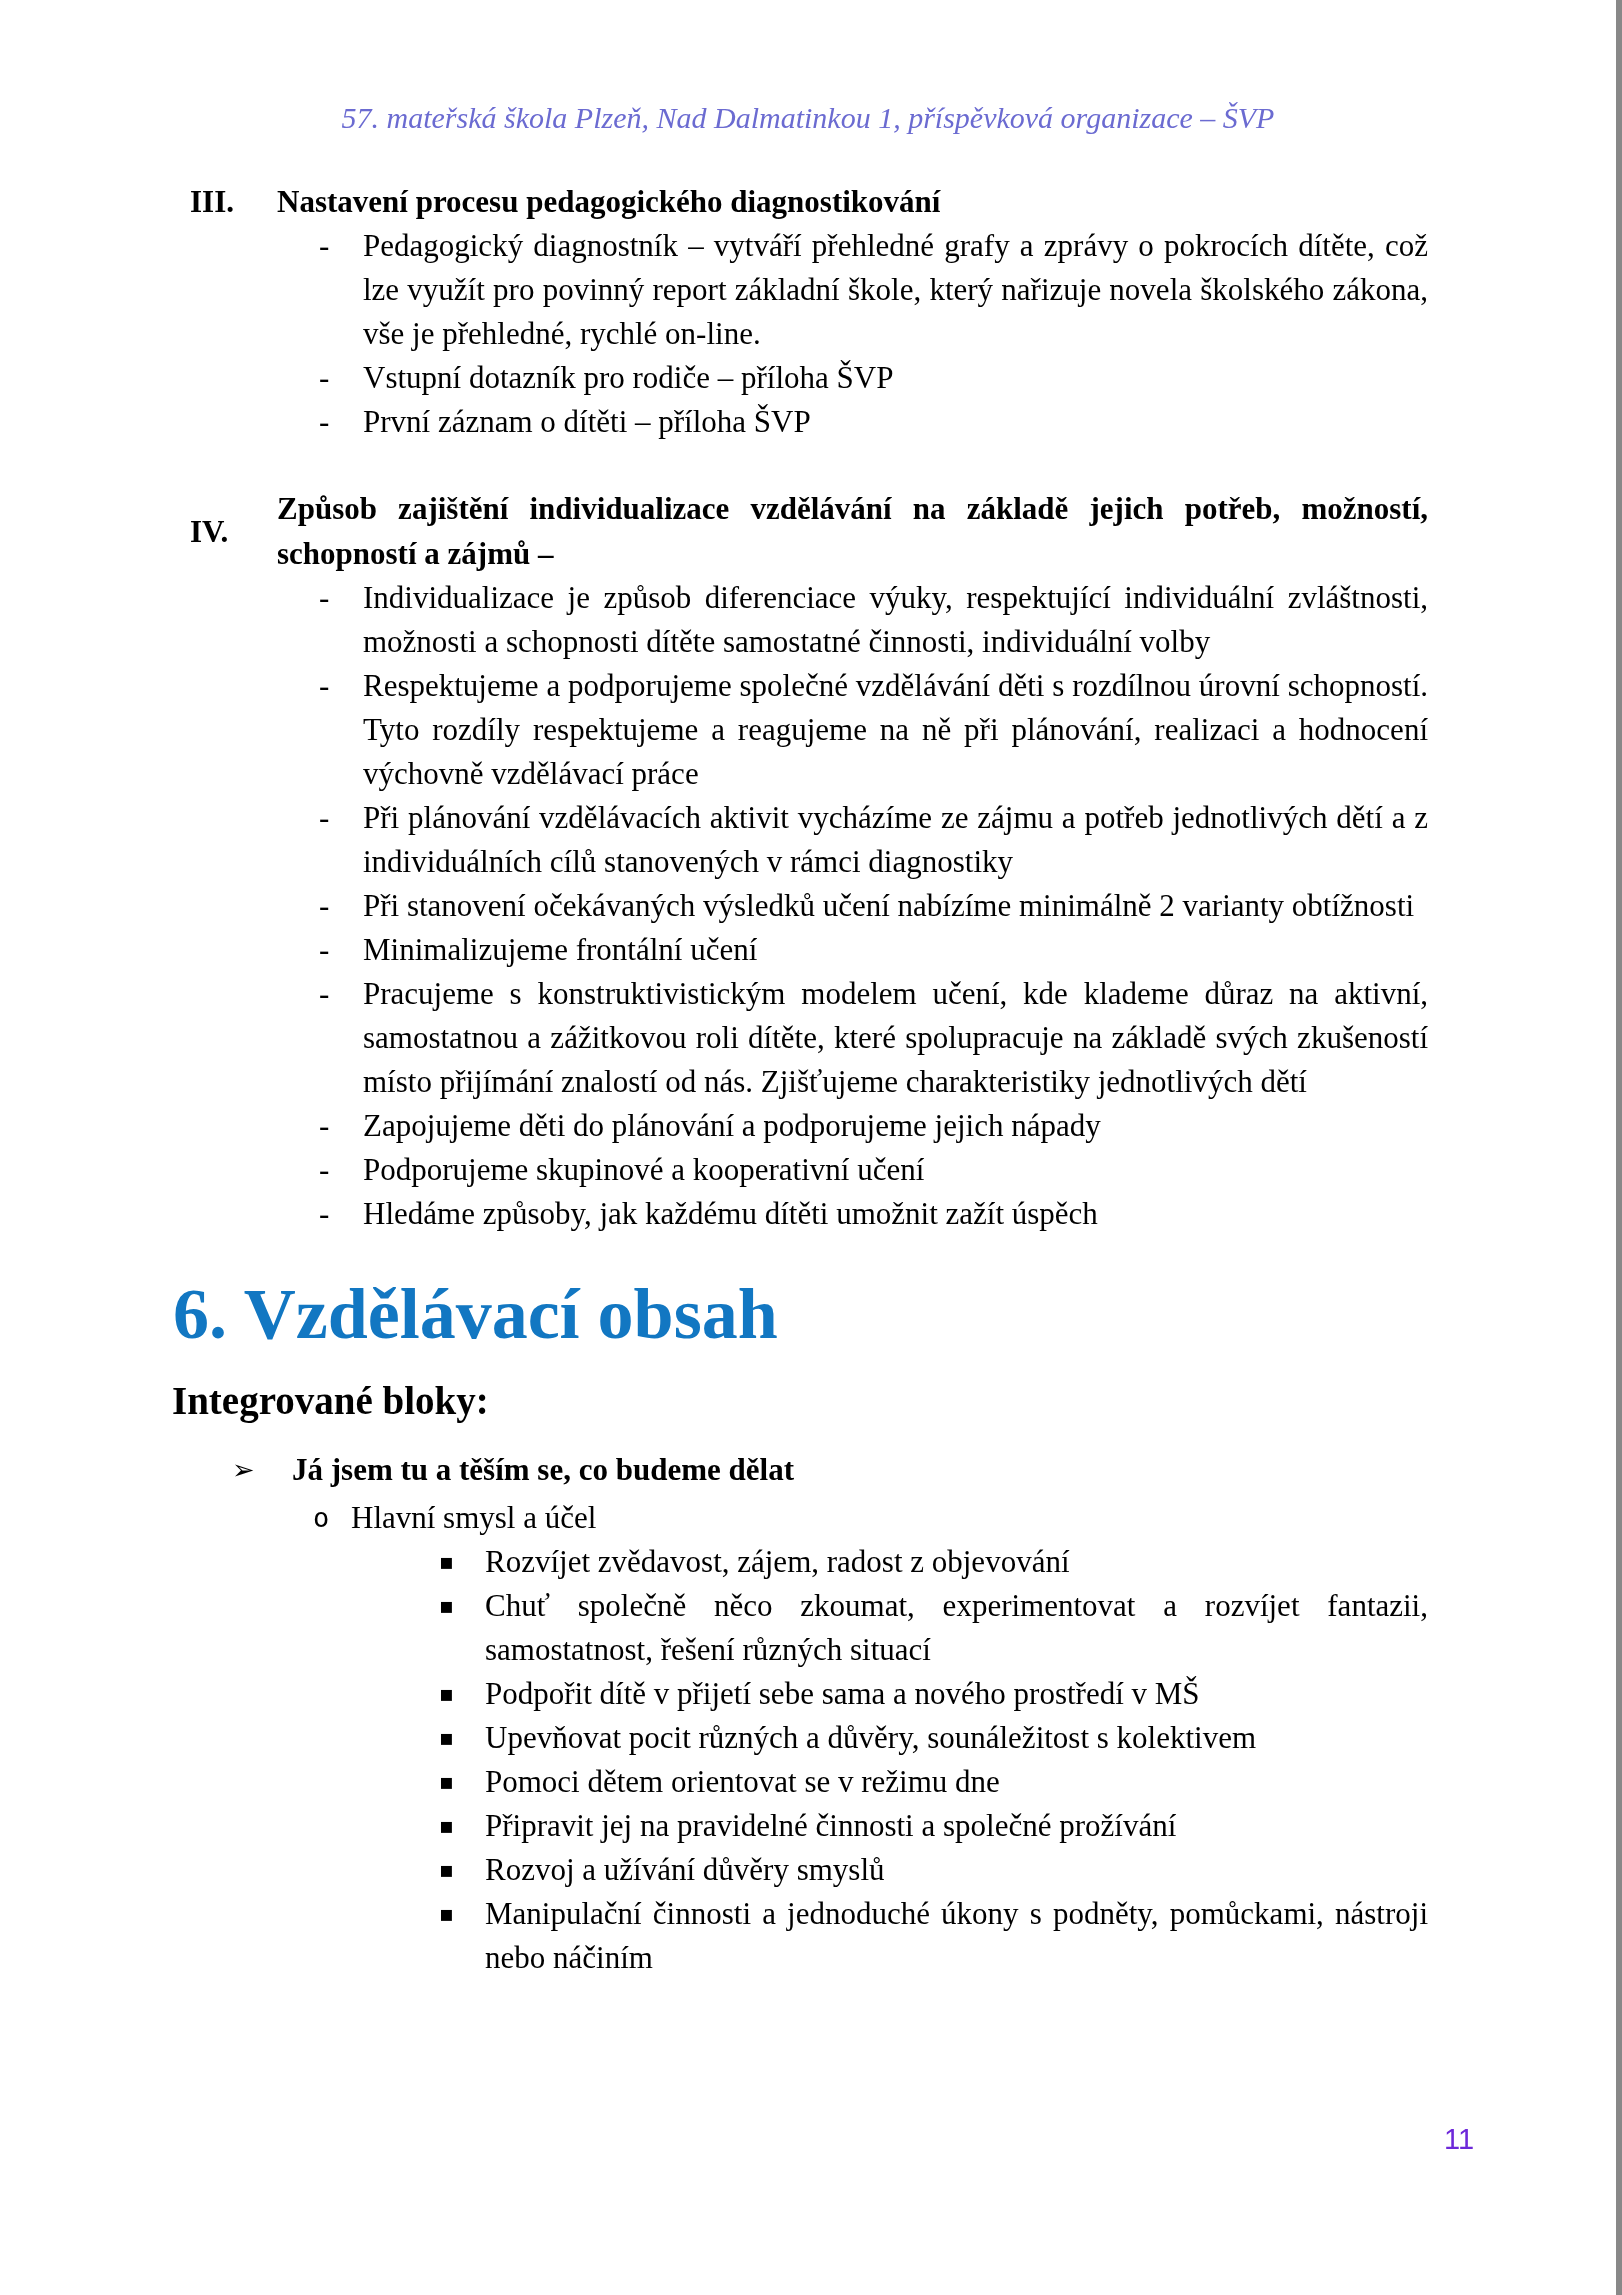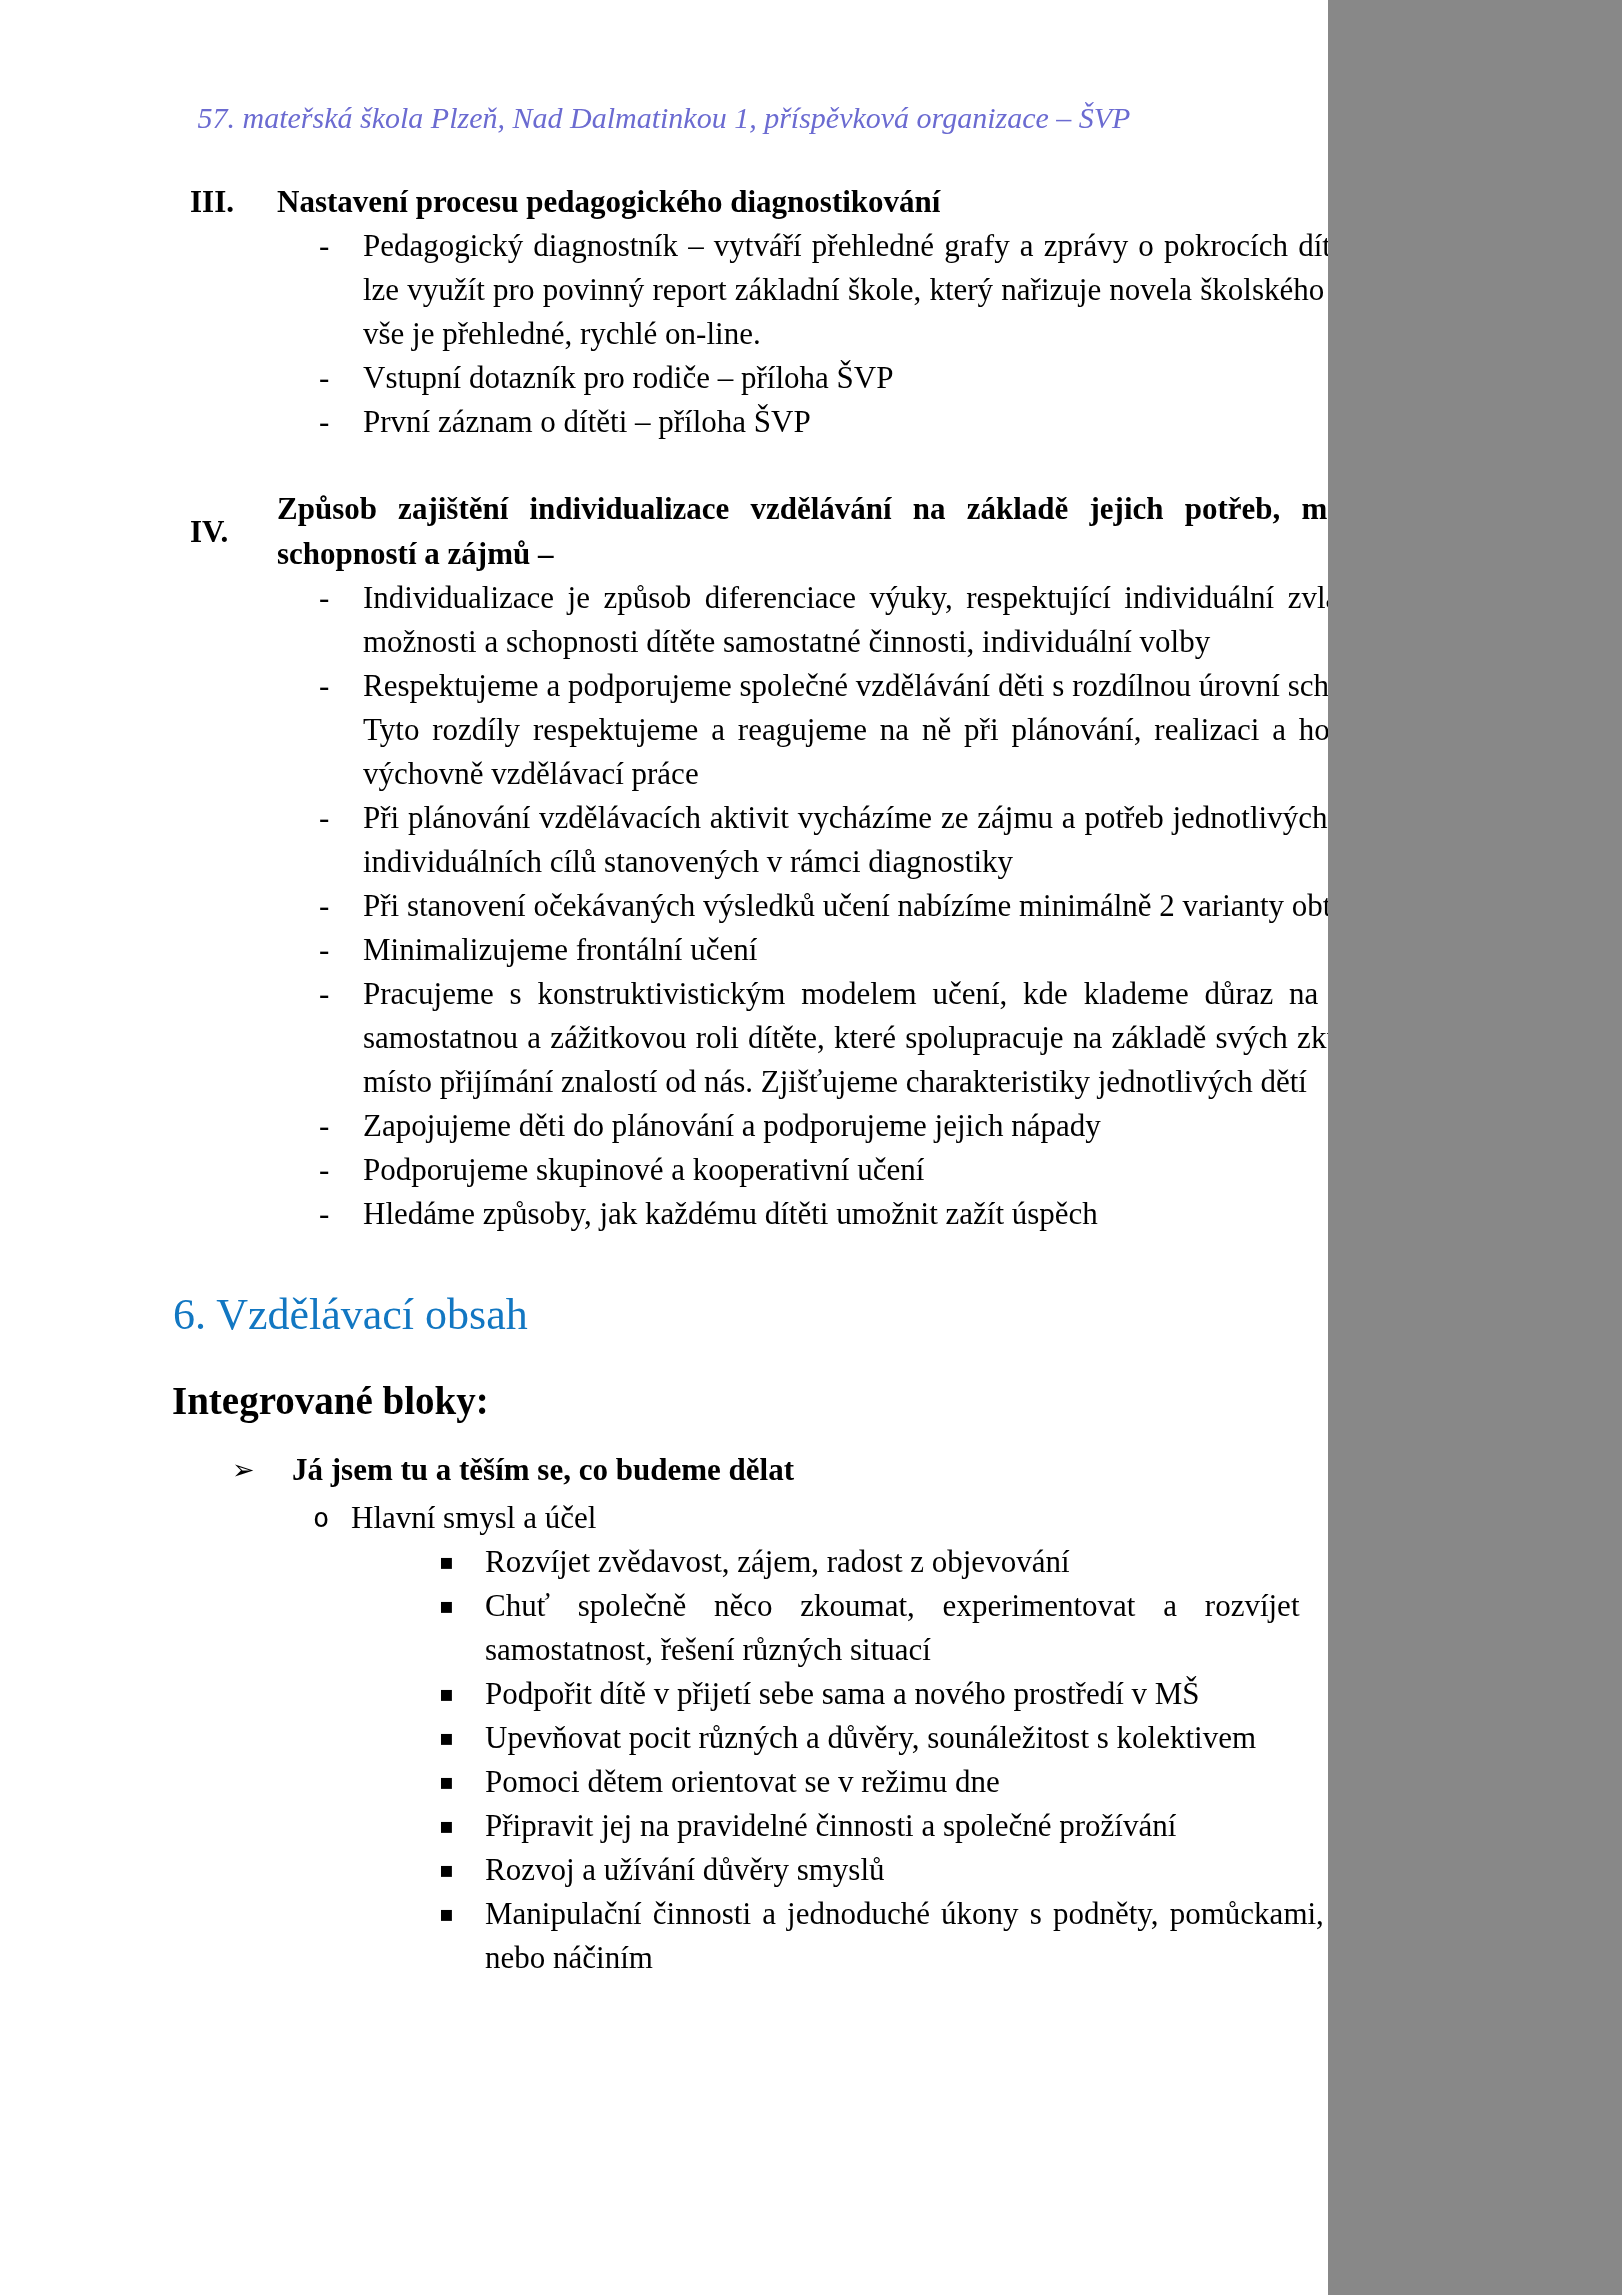--- a/index.html
+++ b/index.html
@@ -1,18 +1,18 @@
 <!DOCTYPE html>
 <html lang="cs" style="font-size:13.5px"><head>
 <meta charset="utf-8">
 <style>
   html,body{margin:0;padding:0;background:#888;}
   .page{
     position:relative;
-    width:1328px;height:2295px;
+    width:1616px;height:2295px;
     background:#ffffff;
     overflow:hidden;
     font-family:"Liberation Serif","DejaVu Serif",serif;
     color:#000;
   }
   
   .doc-header{padding-top:98px;text-align:center;}
   .hdr-line{
     font-style:italic;
     font-size:30px;line-height:40px;
@@ -32,22 +32,22 @@
   .dash-item{
     display:flex;
     margin-left:319px;width:1109px;
     font-size:31px;line-height:44px;
   }
   .dash-item .bullet{flex:0 0 44px;}
   .dash-item .txt{flex:1 1 auto;text-align:justify;text-align-last:left;}
   
   .chapter-title{
     margin:48px 0 0 173px;
-    font-weight:normal;
-    font-size:44px;line-height:61px;
+    font-weight:bold;
+    font-size:72px;line-height:61px;
     color:#1277c2;
   }
   .blocks-label{
     margin:34px 0 0 172px;
     font-weight:bold;
     font-size:39px;line-height:44px;
   }
   .arrow-item{
     display:flex;
     margin-left:232px;margin-top:24px;width:1196px;

